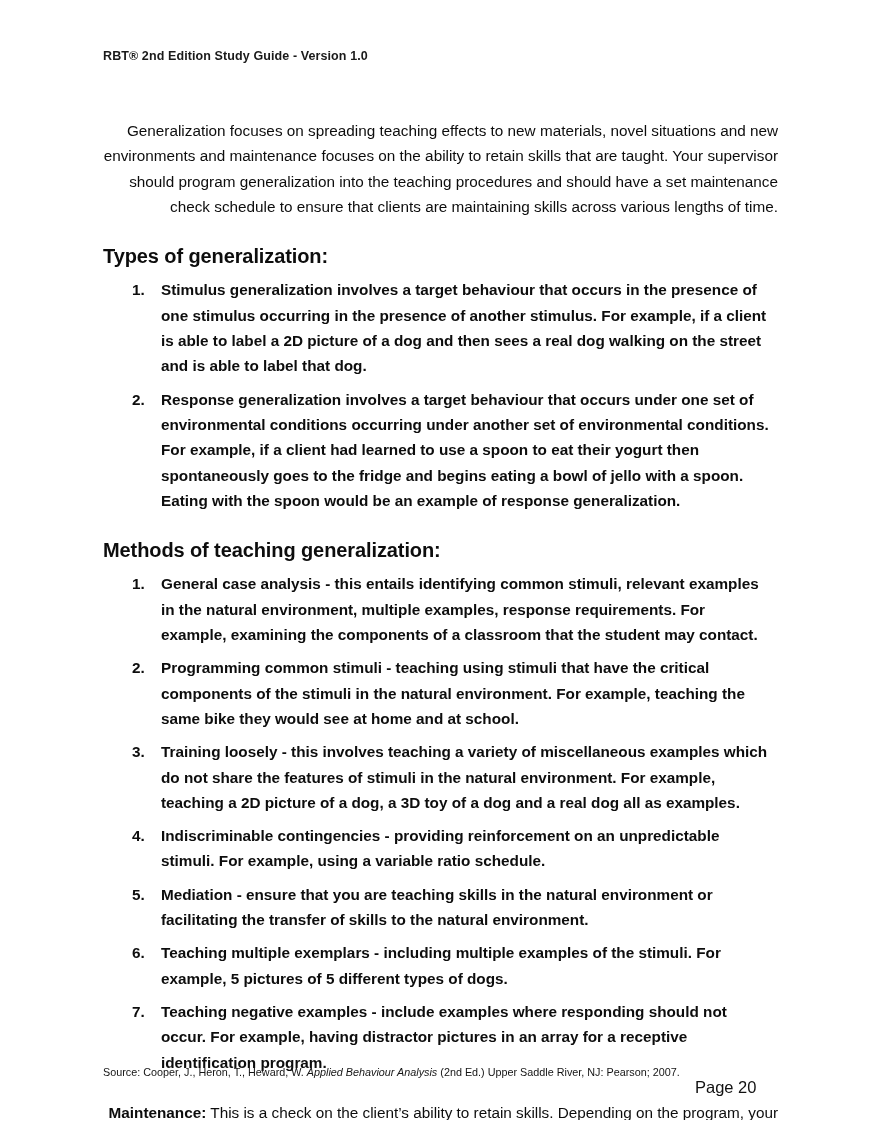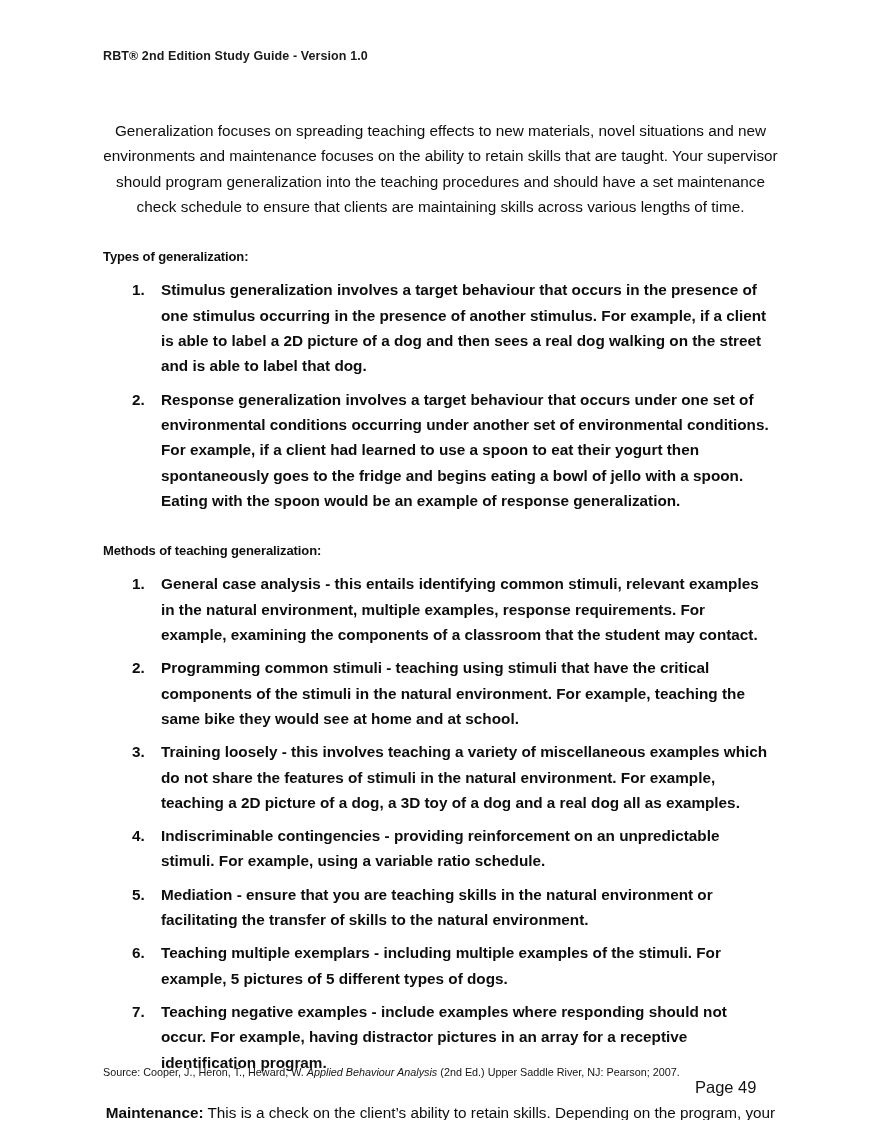--- a/index.html
+++ b/index.html
@@ -49,28 +49,28 @@
   h1.section-title {
     font-size: 15.3px;
     font-weight: bold;
     line-height: 25.3px;
     margin: 0 0 22px 0;
     letter-spacing: -0.1px;
   }
 
   p.para {
     margin: 0 0 25px 0;
-    text-align: center;
+    text-align: right;
   }
   p.para.tight {
     margin-bottom: 0;
   }
 
   h2.sub-head {
-    font-size: 13px;
+    font-size: 20px;
     font-weight: bold;
     line-height: 25.3px;
     margin: 0 0 0 0;
     letter-spacing: -0.1px;
   }
 
   ol.num-list {
     margin: 0 0 25px 0;
     padding: 0 0 0 50px;
     list-style: none;
@@ -160,17 +160,17 @@
 
     <p class="para tight">
       <span class="bold-lead">Maintenance:</span><span> This is a check on the client’s ability to retain skills. Depending on the program, your supervisor would schedule a probe check (i.e., single opportunity to produce the skill) on a weekly, monthly, semi-annual or annual basis. For example, check if a client can still tie their shoes a week after it has been mastered.</span>
     </p>
 
   </div>
 
   <div class="footer">
     <div class="src-line"><span>Source: Cooper, J., Heron, T., Heward, W. </span><em>Applied Behaviour Analysis</em><span> (2nd Ed.) Upper Saddle River, NJ: Pearson; 2007.</span></div>
     <div class="prop-row">
-      <span class="page-number">Page 49</span>
+      <span class="page-number">Page 20</span>
     </div>
   </div>
 
 </div>
 
 </body></html>

